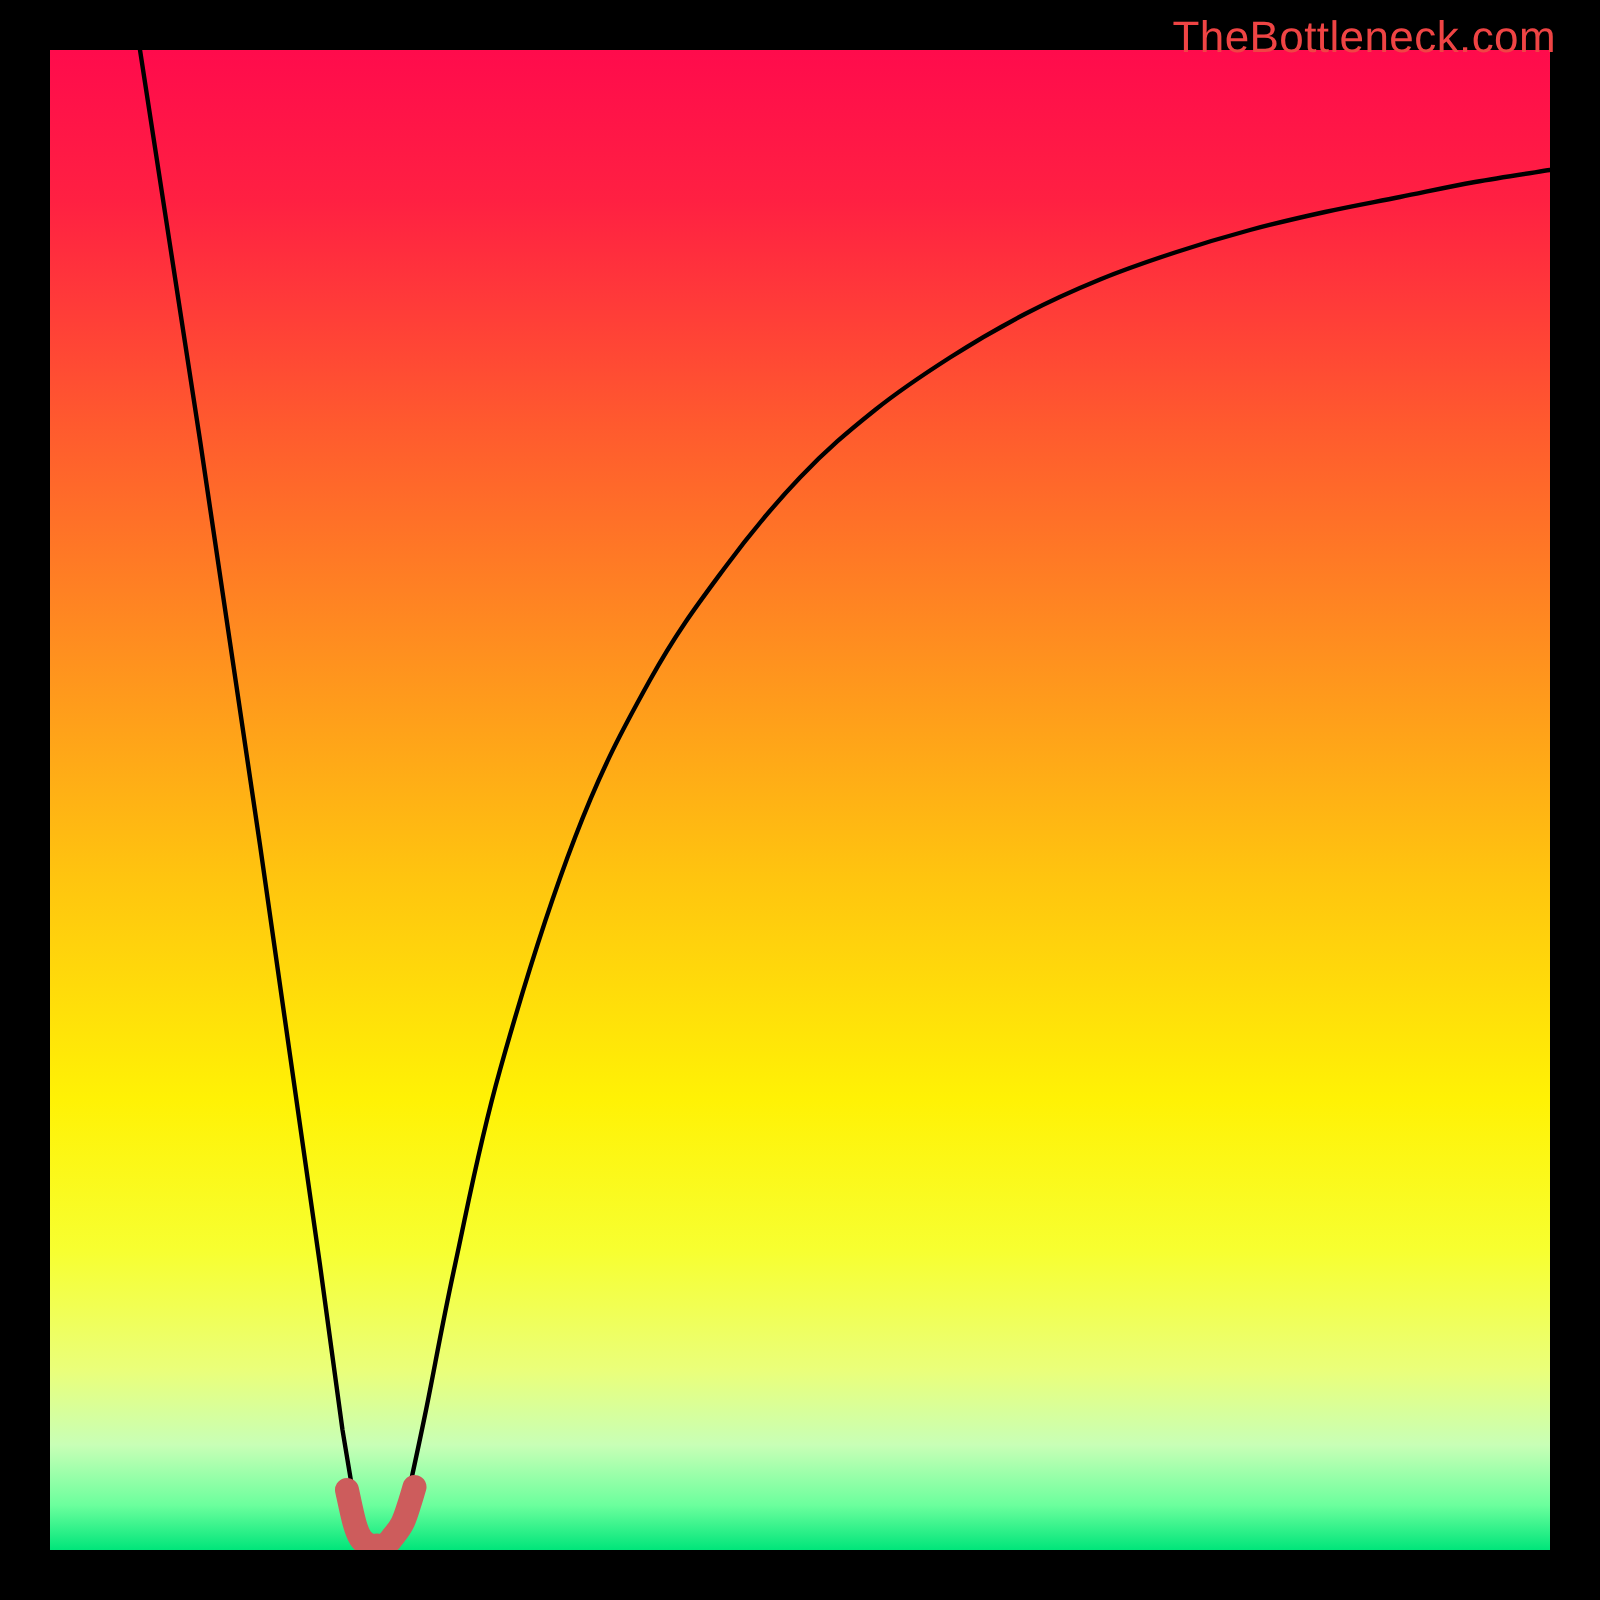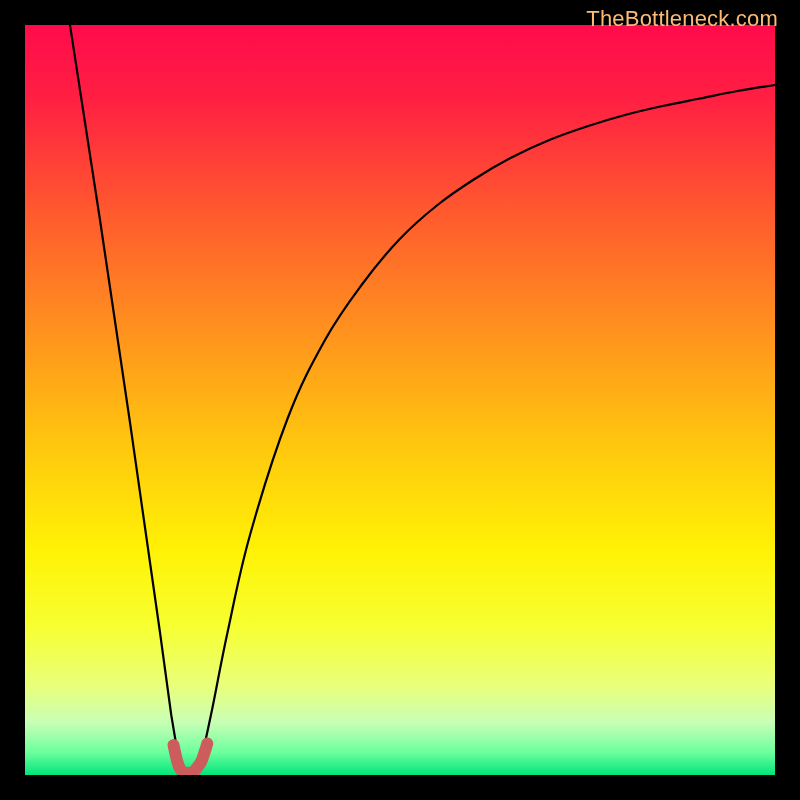--- a/index.html
+++ b/index.html
@@ -9,21 +9,21 @@
     height: 800px;
     background: #000;
     position: relative;
   }
   .watermark {
     position: absolute;
     top: 6px;
     right: 22px;
     font-family: Arial, Helvetica, sans-serif;
     font-size: 22px;
-    color: #fdba74;
+    color: #ef4444;
     letter-spacing: 0.2px;
     z-index: 10;
   }
   .plot-area {
     position: absolute;
     left: 25px;
     top: 25px;
     width: 750px;
     height: 750px;
   }

